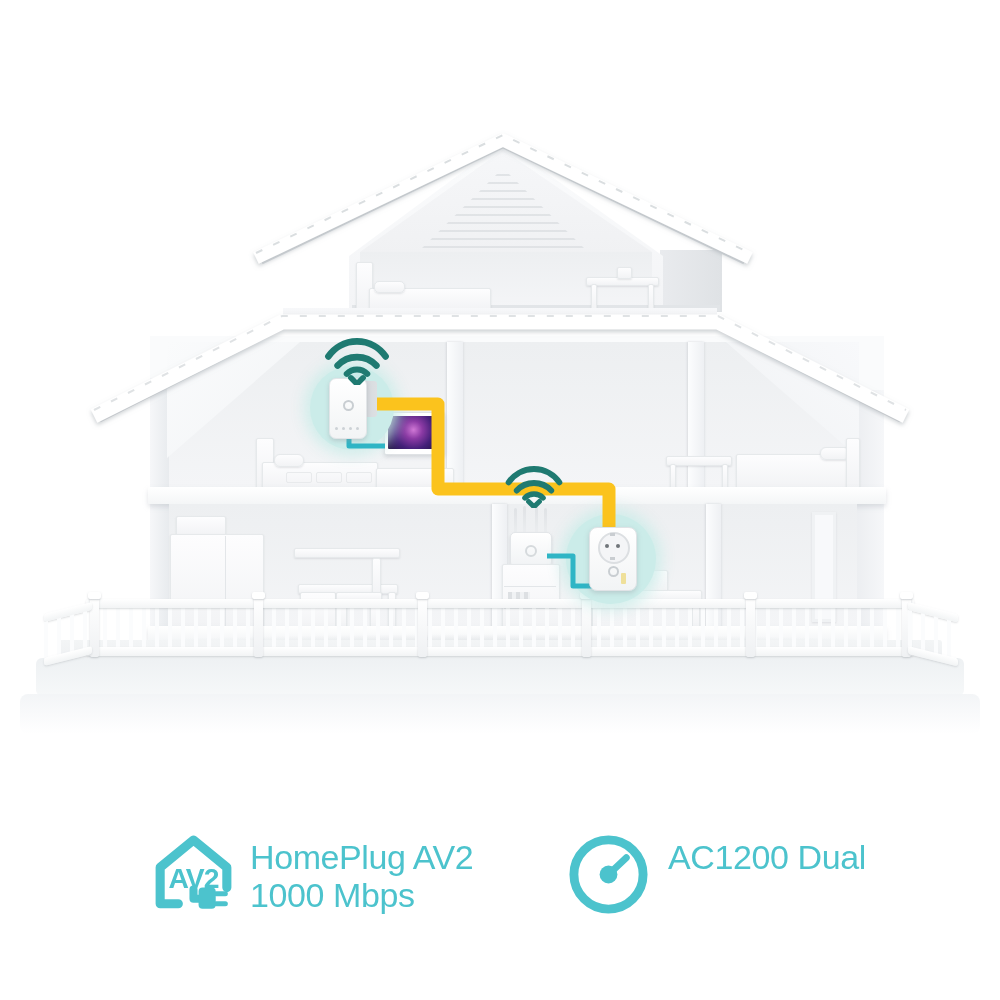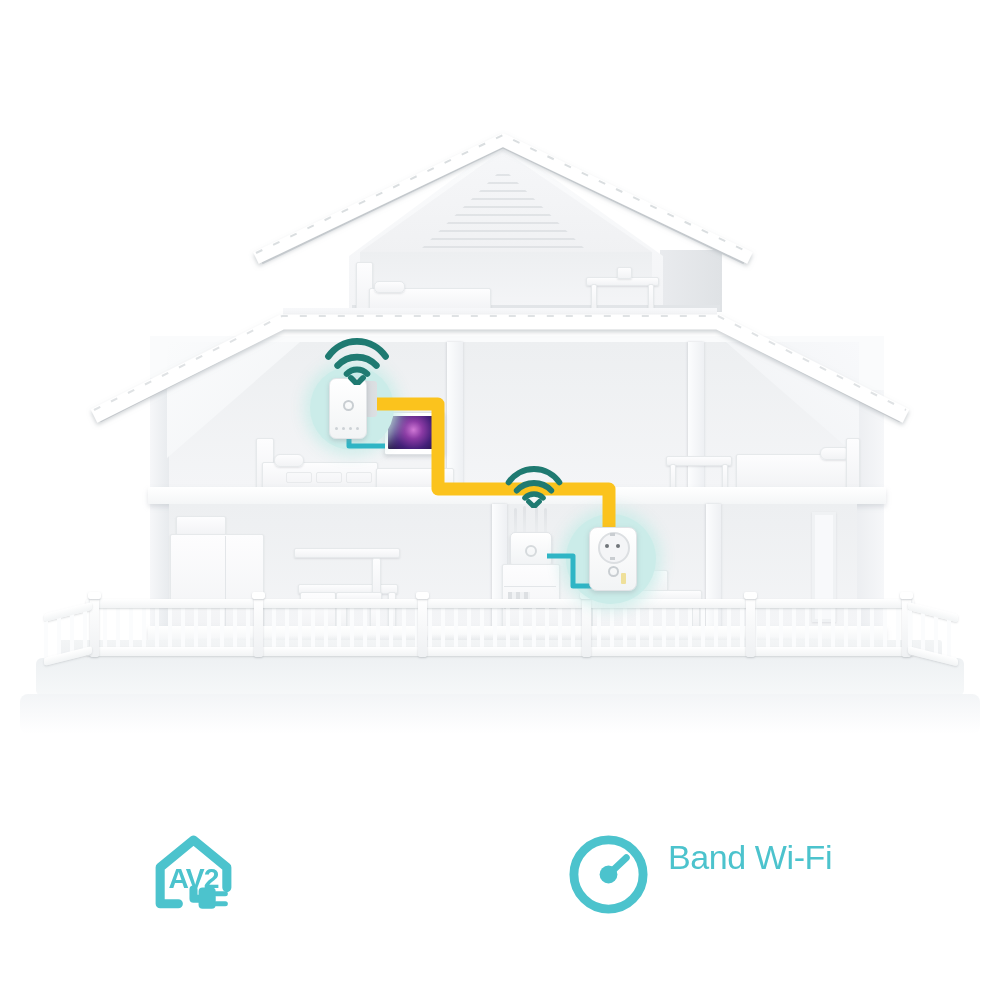--- a/index.html
+++ b/index.html
@@ -231,27 +231,29 @@
   <div>
     <svg class="abs" style="left:145px;top:831px;" width="97" height="95" viewBox="0 0 96 94">
       <path d="M33,72 L15,72 L15,36 L48,9 L81,36 L81,56" fill="none" stroke="#4CC3CD" stroke-width="9" stroke-linejoin="round" stroke-linecap="round"></path>
       <text x="48" y="56" text-anchor="middle" font-family="Liberation Sans, sans-serif" font-weight="bold" font-size="28" letter-spacing="-1" fill="#4CC3CD">AV2</text>
       <path d="M48,58 V67 H55" fill="none" stroke="#4CC3CD" stroke-width="8" stroke-linejoin="round" stroke-linecap="round"></path>
       <rect x="53" y="56" width="17" height="21" rx="4" fill="#4CC3CD"></rect>
       <rect x="68" y="59.5" width="14" height="5" rx="2.5" fill="#4CC3CD"></rect>
       <rect x="68" y="69.5" width="14" height="5" rx="2.5" fill="#4CC3CD"></rect>
     </svg>
     <div class="feature-text" style="left:250px;top:838px;">
+      <div>HomePlug AV2</div>
+      <div>1000 Mbps</div>
     </div>
   </div>
 
   <div>
     <svg class="abs" style="left:566px;top:832px;" width="85" height="85" viewBox="0 0 86 86">
       <circle cx="43" cy="43" r="35" fill="none" stroke="#4CC3CD" stroke-width="9"></circle>
       <line x1="43" y1="43" x2="61" y2="26" stroke="#4CC3CD" stroke-width="7" stroke-linecap="round"></line>
       <circle cx="43" cy="43" r="9" fill="#4CC3CD"></circle>
     </svg>
     <div class="feature-text" style="left:668px;top:838px;">
-      <div>Band Wi-Fi</div>
+      <div>AC1200 Dual</div>
     </div>
   </div>
 
 </div>
 
 </body></html>

